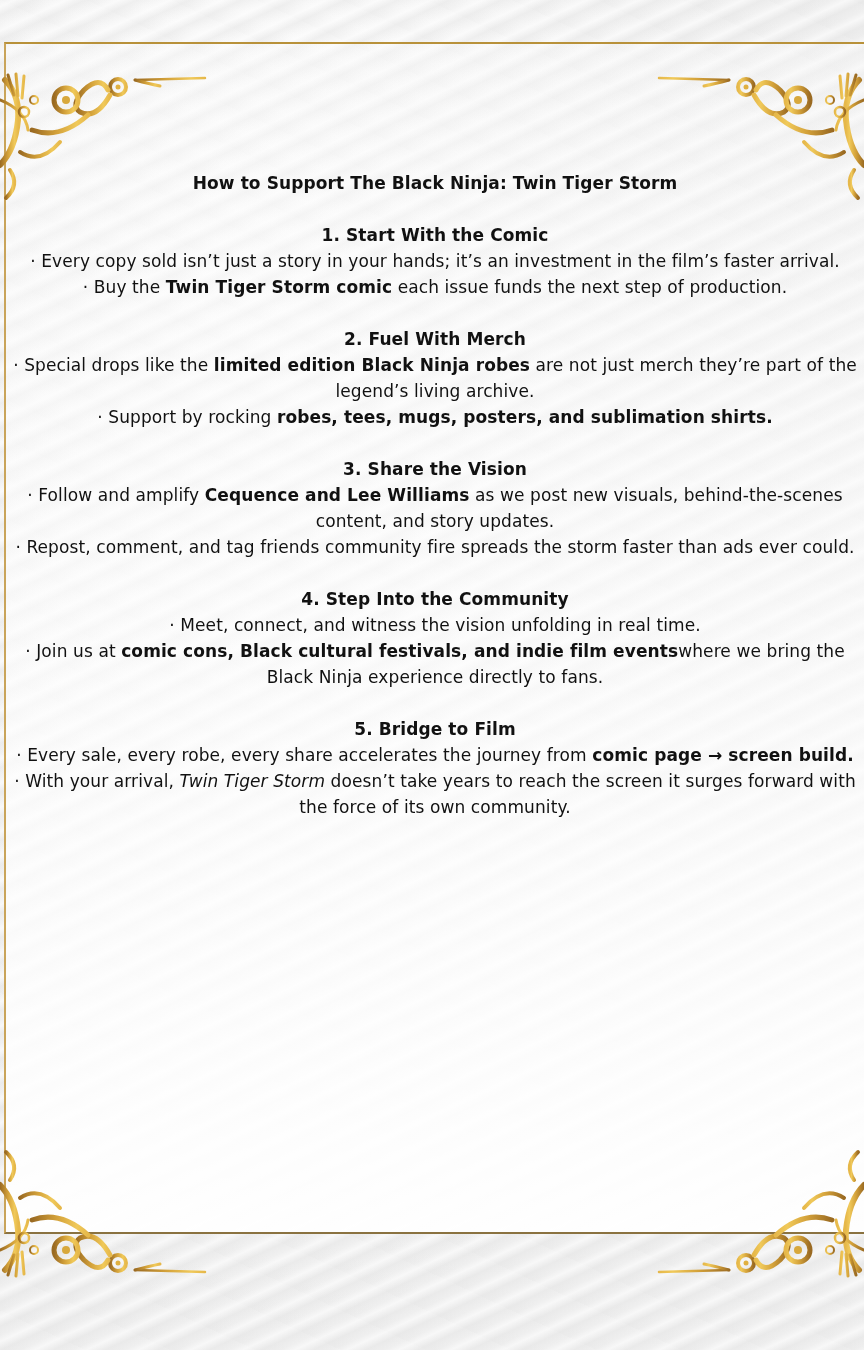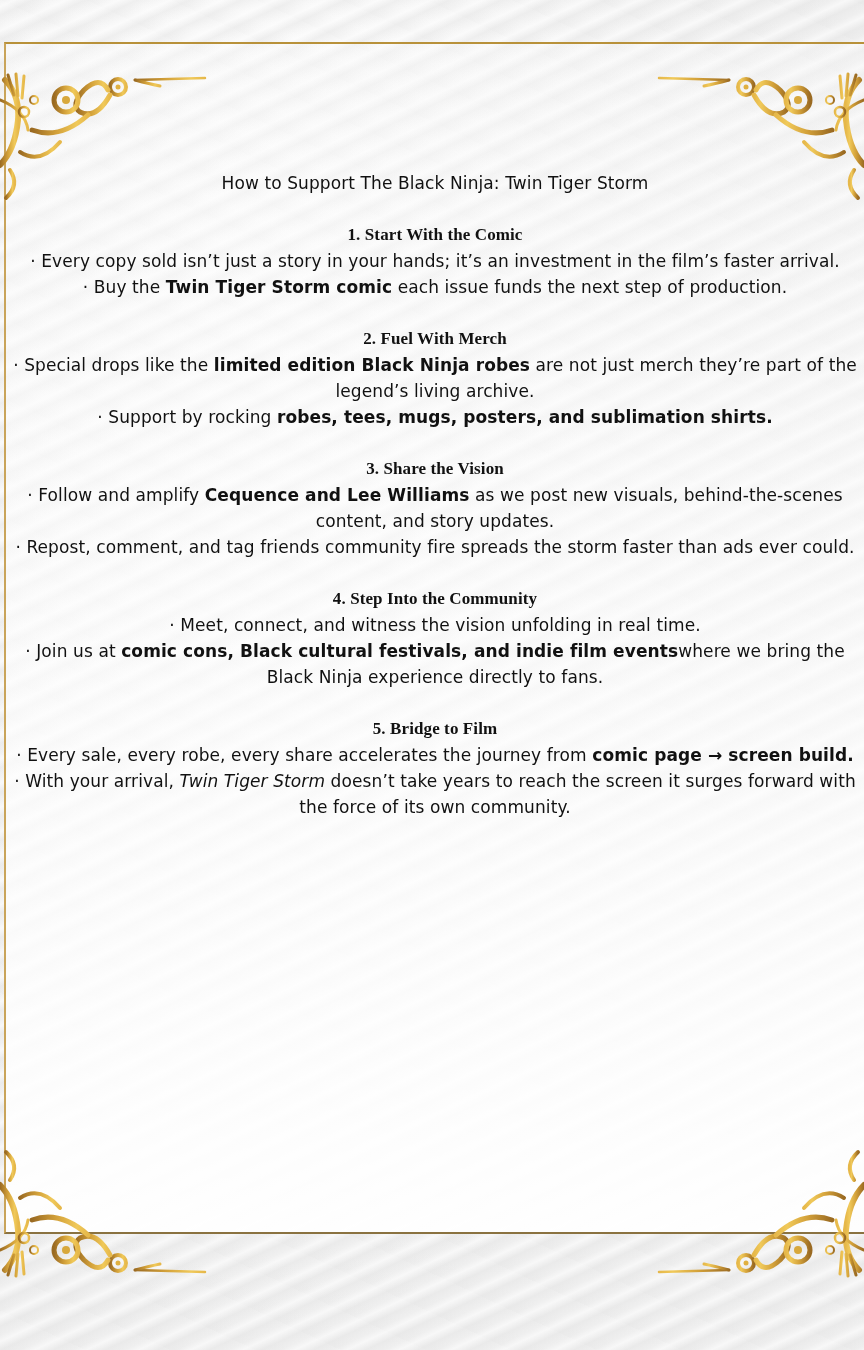--- a/index.html
+++ b/index.html
@@ -53,27 +53,27 @@
       position: absolute;
       left: 10px;
       top: 170px;
       width: 850px;
       text-align: center;
       font-size: 17px;
       line-height: 26px;
       letter-spacing: 0.1px;
     }
     .title {
-      font-weight: normal;
+      font-weight: bold;
       font-size: 17px;
       margin: 0 0 26px 0;
     }
     .intro { margin: 0 0 26px 0; }
     .section { margin: 0 0 26px 0; }
-    .section-heading { font-weight: bold; margin: 0; font-family: Liberation Serif, serif; }
+    .section-heading { font-weight: bold; margin: 0; }
     .bullet { margin: 0; }
     .b { font-weight: bold; }
     .i { font-style: italic; }
     .closing { margin-top: 78px; }
   </style>
 </head>
 <body>
 
 <div class="bg-texture"></div>
 

